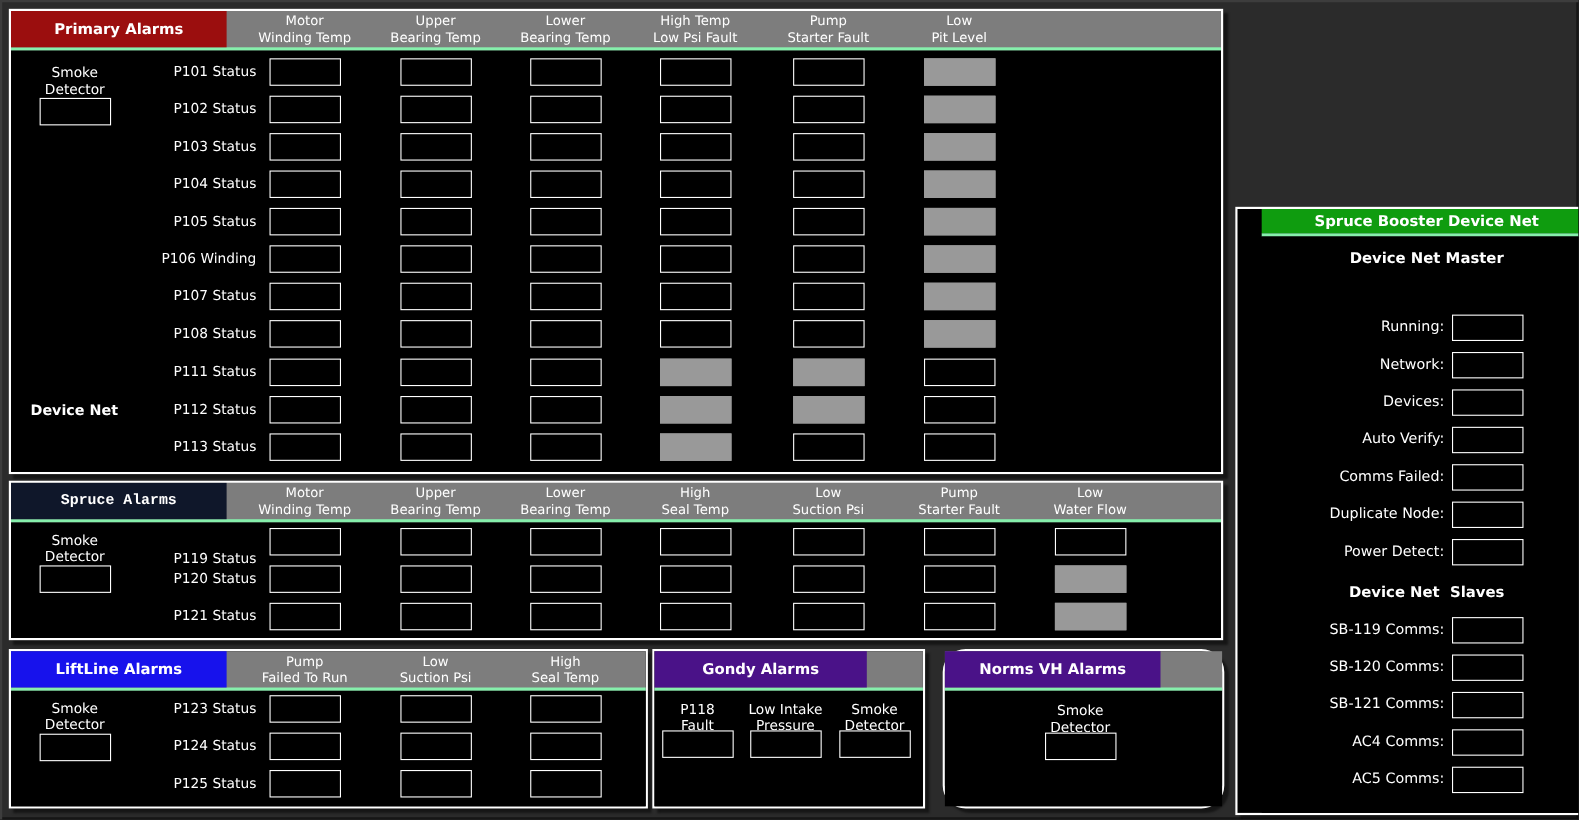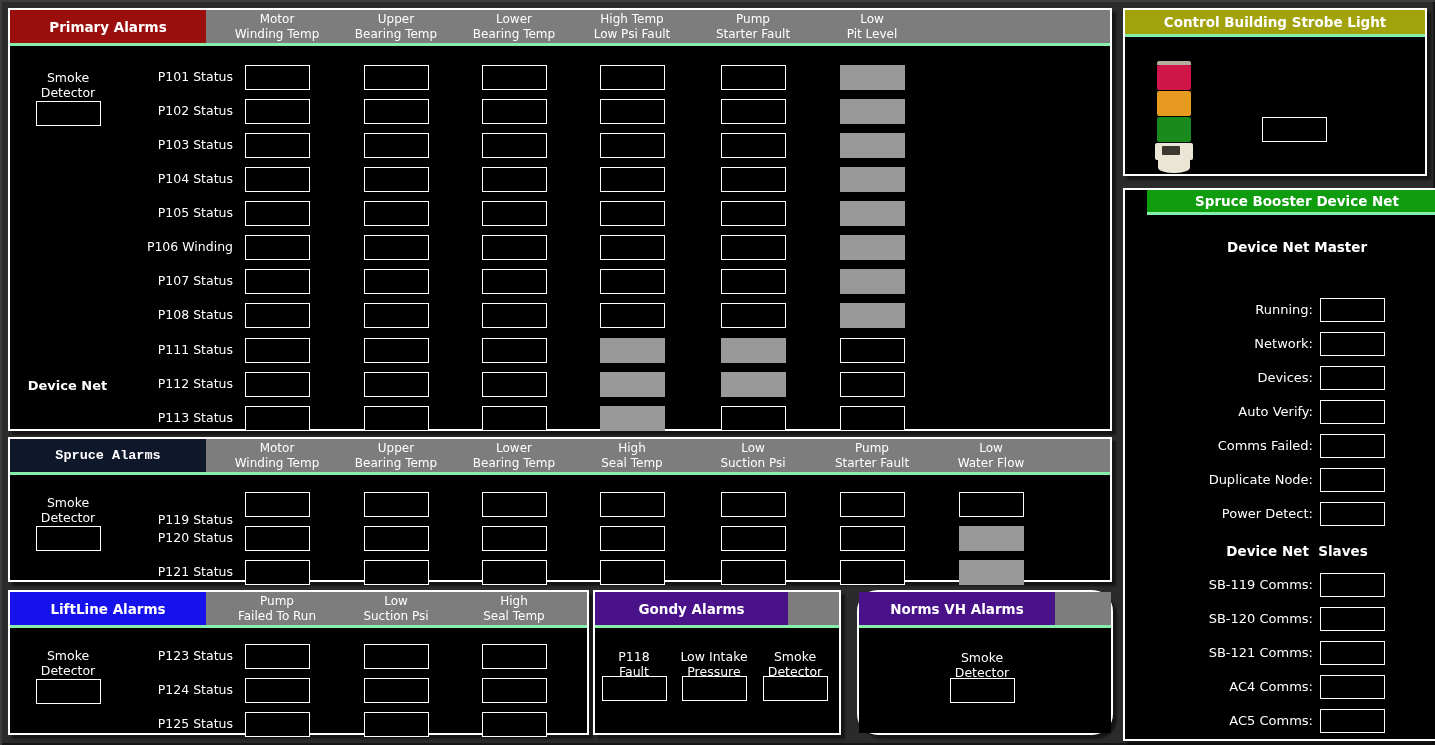--- a/index.html
+++ b/index.html
@@ -8,21 +8,21 @@
           box-shadow:inset 2px 2px 0 #3d3d3d, inset -2px -2px 0 #161616;}
   .panel{position:absolute;background:#000;border:2px solid #fff;
          box-shadow:4px 4px 2px rgba(0,0,0,0.5);display:flex;flex-direction:column;}
   .panel-header{position:relative;height:33px;flex:0 0 auto;background:#7d7d7d;
                 border-bottom:3px solid #86efac;display:flex;}
   .panel-header.small{height:24px;}
   .panel-header.tiny{height:22px;}
   .title{flex:0 0 auto;width:196px;height:100%;display:flex;align-items:center;justify-content:center;
          font-size:13.5px;font-weight:bold;color:#fff;}
   .title.full{width:100%;}
-  .panel-body{position:relative;flex:1;background:#000;margin-top:12px;}
+  .panel-body{position:relative;flex:1;background:#000;}
   .colhead{position:absolute;top:0;height:100%;width:120px;display:flex;flex-direction:column;
            justify-content:center;text-align:center;font-size:12px;line-height:1.2;
            color:#fff;white-space:pre-line;}
   .box{position:absolute;width:63px;height:23px;background:#000;border:1px solid #fff;}
   .box.sm{height:22px;}
   .rowlabel{position:absolute;width:110px;text-align:right;font-size:12.5px;line-height:18px;color:#fff;}
   .twoline{position:absolute;text-align:center;font-size:12.5px;line-height:15px;}
   .twoline span{display:block;}
   .devnet-label{position:absolute;font-weight:bold;font-size:13px;text-align:center;}
   .dn-heading{position:absolute;width:100%;text-align:center;font-weight:bold;font-size:13.5px;white-space:pre;}
@@ -260,38 +260,20 @@
     </div>
     <div class="panel-body">
       <div class="twoline" style="left:73px;top:10px;width:100px;">
         <span>Smoke</span>
         <span>Detector</span>
       </div>
       <div class="box" style="left:91px;top:38px;"></div>
     </div>
   </section>
 
-  <section class="panel" style="left:1123px;top:8px;width:300px;height:164px;">
-    <div class="panel-header small">
-      <div class="title full" style="background: rgb(162, 162, 13);">Control Building Strobe Light</div>
-    </div>
-    <div class="panel-body">
-      <div class="stack-light" style="left:30px;top:12px;">
-        <div class="sl-cap"></div>
-        <div class="sl-seg" style="background: rgb(208, 22, 72);"></div>
-        <div class="sl-seg" style="background: rgb(231, 154, 32);"></div>
-        <div class="sl-seg" style="background: rgb(26, 138, 30);"></div>
-        <div class="sl-base" style="background: rgb(235, 229, 214);">
-          <div class="sl-tag"></div>
-        </div>
-        <div class="sl-cone" style="background: rgb(235, 229, 214);"></div>
-      </div>
-      <div class="box" style="left:137px;top:68px;"></div>
-    </div>
-  </section>
 
   <section class="panel" style="left:1123px;top:188px;width:300px;height:549px;padding-left:22px;">
     <div class="panel-header tiny">
       <div class="title full" style="background: rgb(15, 156, 15);">Spruce Booster Device Net</div>
     </div>
     <div class="panel-body" id="dn-body">
       <div class="dn-heading" style="top:12px;">Device Net Master</div>
       <div class="dn-heading" style="top:316px;">Device Net  Slaves</div>
     <div class="dn-label" style="top: 74px;">Running:</div>
         <div class="box sm" style="left: 173px; top: 71px;"></div>

